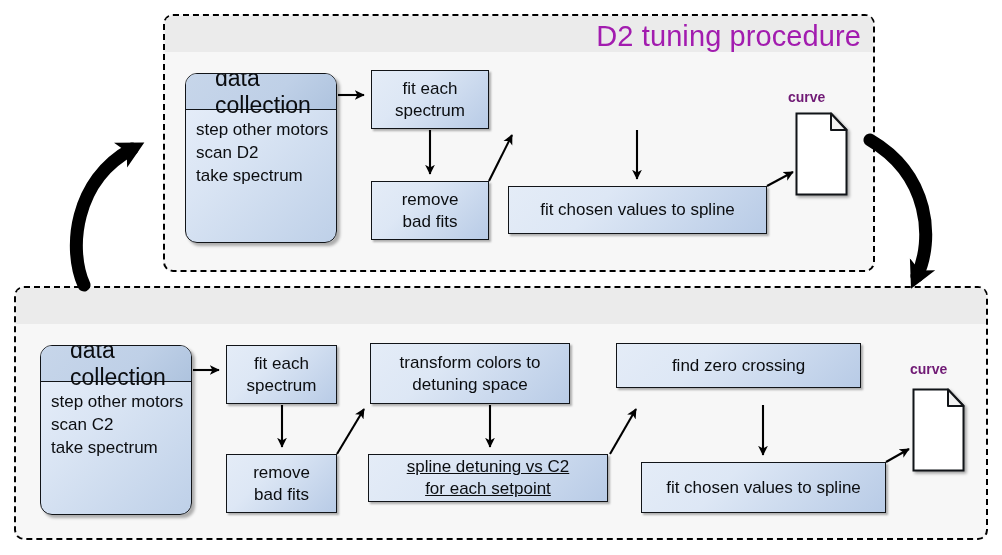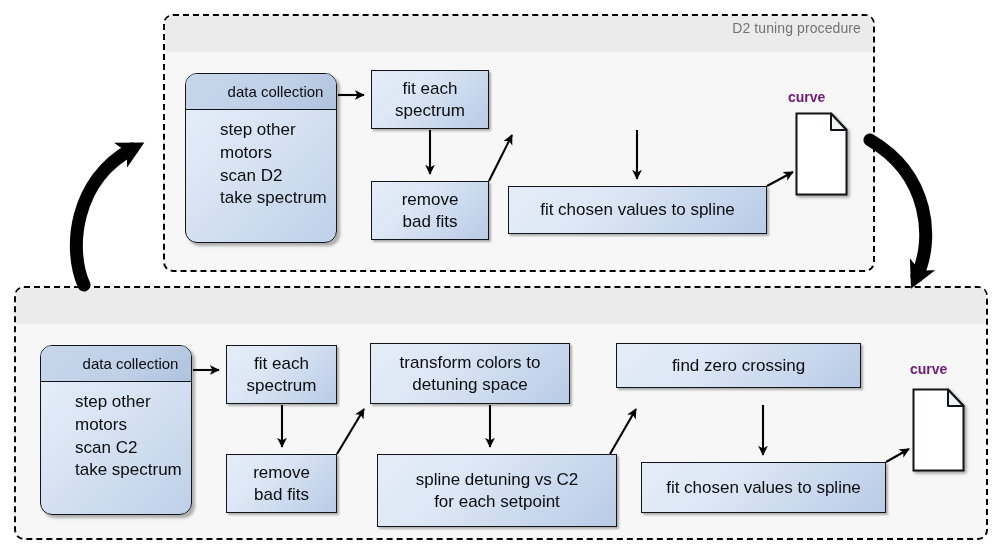--- a/index.html
+++ b/index.html
@@ -28,22 +28,22 @@
     left:0; right:0; top:0;
     height:36px;
     background:#ebebeb;
     border-radius:8px 8px 0 0;
     box-sizing:border-box;
   }
   .group-title{
     position:absolute;
     right:12px;
     top:4px;
-    font-size:14px;
-    color:#737373;
+    font-size:29px;
+    color:#a21caf;
     letter-spacing:.1px;
     white-space:nowrap;
   }
   
   .node{
     position:absolute;
     box-sizing:border-box;
     border:1.5px solid #111418;
     background:linear-gradient(135deg,#e4ecf7 0%,#dde7f5 35%,#b8cbe6 100%);
     box-shadow:2px 2px 2px rgba(0,0,0,.30);
@@ -67,32 +67,31 @@
     background:linear-gradient(135deg,#e8effa 0%,#dae5f4 40%,#bed0e8 100%);
     overflow:hidden;
   }
   .dc-head{
     height:35px;
     border-bottom:1.5px solid #111418;
     background:linear-gradient(135deg,#c7d6ea 0%,#bfd0e7 60%,#aec3de 100%);
     display:flex;
     align-items:center;
     justify-content:center;
-    font-size:15px;
+    font-size:23px;
     color:#0b0d10;
     padding-left:29px;
   }
   .dc-body{
     padding:9px 0 0 10px;
     font-size:17px;
     line-height:1.34;
     color:#0b0d10;
     white-space:pre-line;
     text-align:left;
-    margin-left:24px;
   }
   
   .doc-label{
     position:absolute;
     font-size:14px;
     font-weight:bold;
     color:#701a75;
     white-space:nowrap;
   }
   .doc-icon{position:absolute;filter:drop-shadow(2px 2px 1.5px rgba(0,0,0,.35));}
@@ -146,21 +145,21 @@
 
   <div class="node" style="left:226px;top:345px;width:111px;height:59px;">fit each
 spectrum</div>
 
   <div class="node" style="left:226px;top:454px;width:111px;height:59px;">remove
 bad fits</div>
 
   <div class="node" style="left:370px;top:343px;width:200px;height:61px;">transform colors to
 detuning space</div>
 
-  <div class="node" style="left:377px;top:454px;width:240px;height:73px;">spline detuning vs C2
+  <div class="node" style="left:368px;top:454px;width:240px;height:48px;text-decoration:underline;">spline detuning vs C2
 for each setpoint</div>
 
   <div class="node" style="left:616px;top:343px;width:245px;height:45px;">find zero crossing</div>
 
   <div class="node" style="left:641px;top:462px;width:245px;height:51px;">fit chosen values to spline</div>
 
   <div class="doc-label" style="left:910px;top:361px;">curve</div>
   <div class="doc-icon" style="left:912px;top:388px;width:53px;height:84px;">
     <svg width="53" height="84" viewBox="0 0 53 84">
       <path d="M1.5,1.5 H36 L51.5,18 V82.5 H1.5 Z" fill="#ffffff" stroke="#111418" stroke-width="2"></path>

